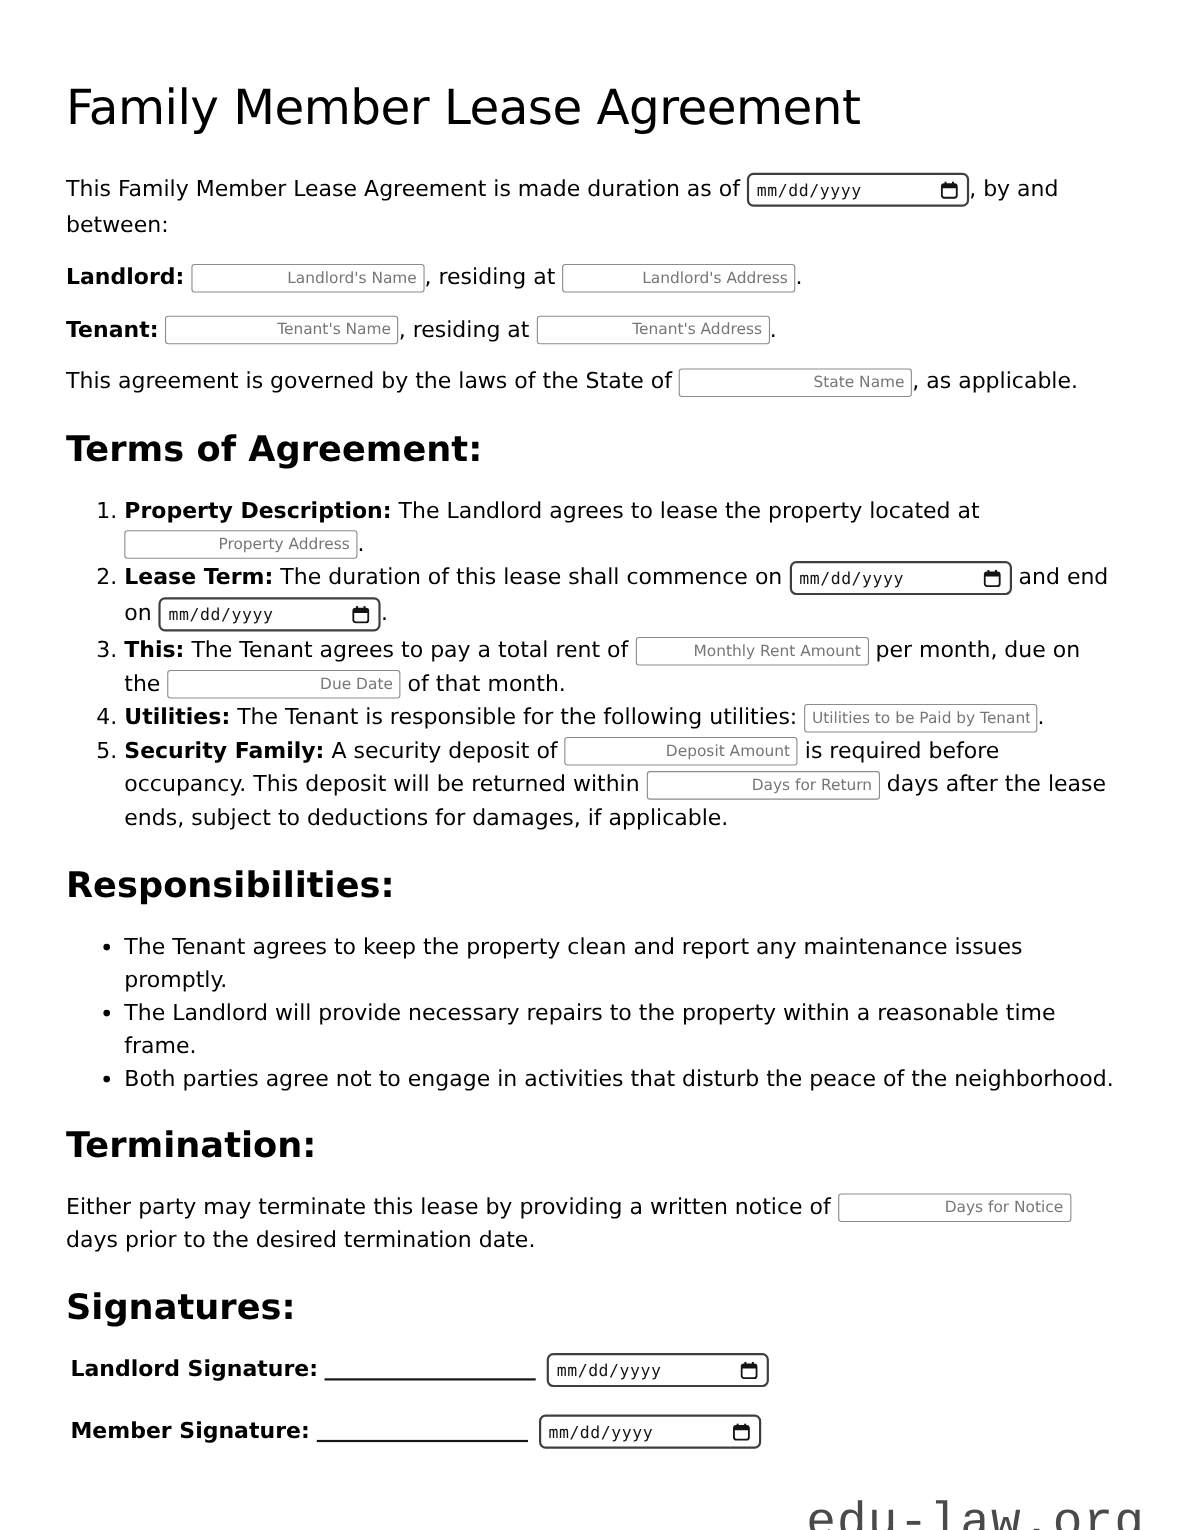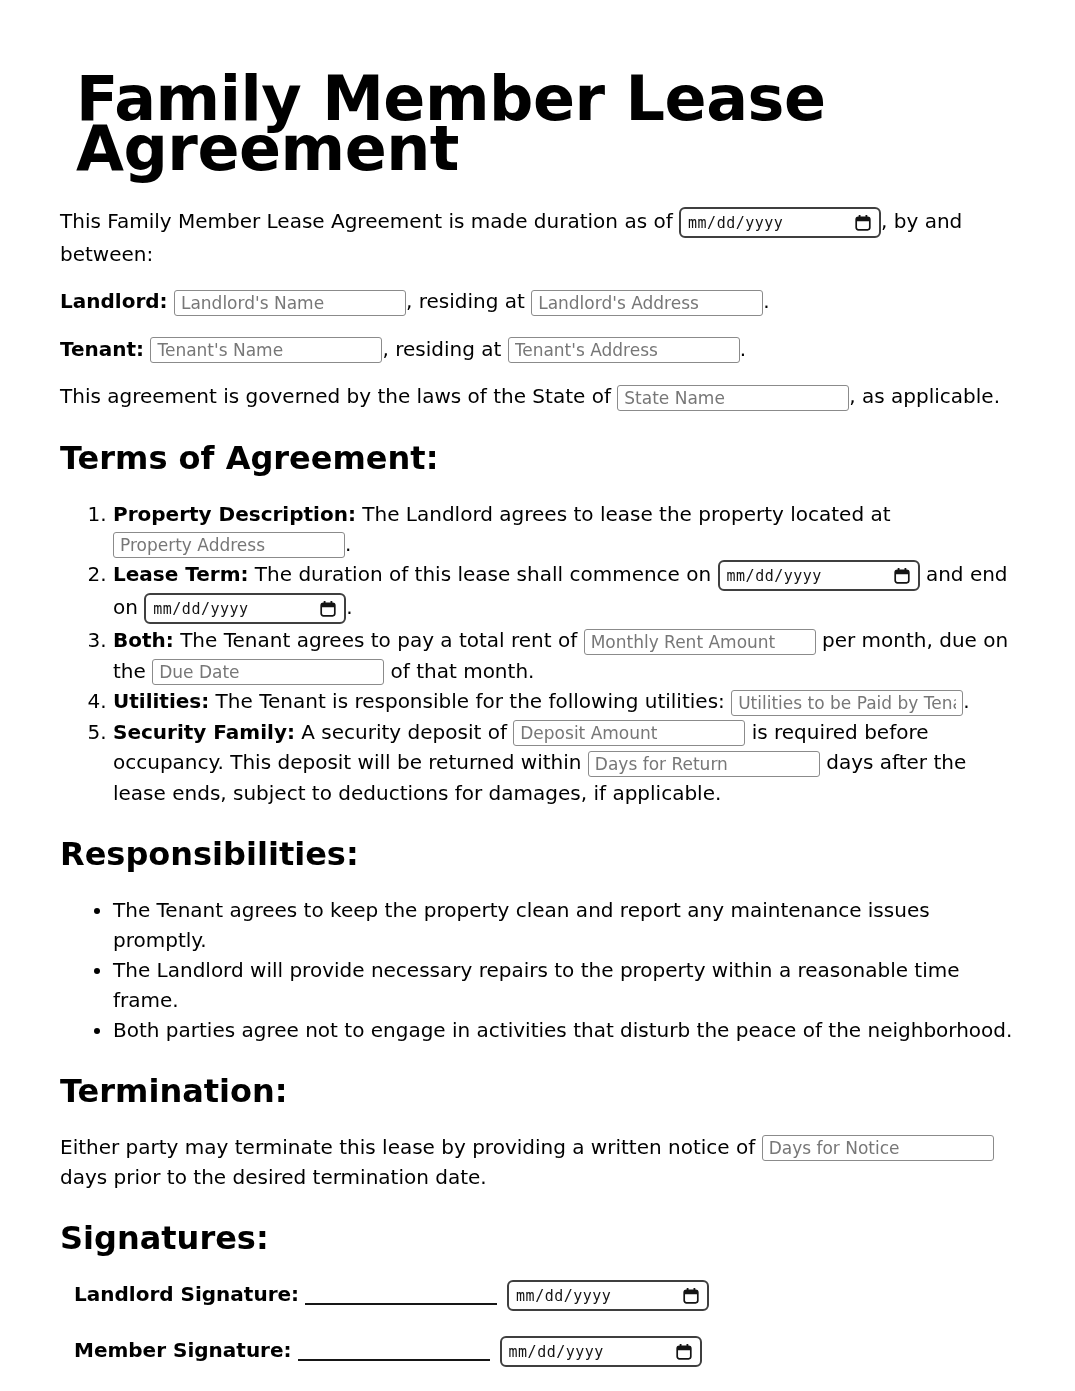--- a/index.html
+++ b/index.html
@@ -9,54 +9,55 @@
     min-height: 1391px;
     box-sizing: border-box;
     padding: 34px 60px 90px 60px;
     background: #ffffff;
     font-family: "DejaVu Sans", "Liberation Sans", sans-serif;
     font-size: 20px;
     line-height: 30px;
     color: #000000;
   }
   h1 {
-    font-size: 62px;
+    font-size: 44px;
     line-height: 50px;
-    margin: 40px 0 32px 16px;
-    font-weight: bold;
+    margin: 40px 0 32px 0;
+    font-weight: normal;
     letter-spacing: -0.5px;
   }
   h2 {
     font-size: 32px;
     line-height: 38px;
     margin: 27px 0 22px 0;
     font-weight: bold;
   }
   p.para { margin: 0 0 17px 0; }
   ol.terms-list, ul.resp-list {
     margin: 0 0 26px 0;
     padding-left: 53px;
   }
   ol.terms-list li, ul.resp-list li { margin: 0; padding: 0; }
   b.inline-label { font-weight: bold; }
 
   input.text-input {
-    width: 232px;
+    width: 212px;
     height: 26px;
     box-sizing: border-box;
     border: 1px solid #8b8b8b;
     border-radius: 3px;
     padding: 0 6px;
     margin: 1px 0;
     font-family: "DejaVu Sans", "Liberation Sans", sans-serif;
-    font-size: 17px;
+    font-size: 14px;
     color: #222222;
     background: #ffffff;
     vertical-align: middle;
     outline: none;
+    text-align: right;
   }
   input.text-input::placeholder { color: #777777; opacity: 1; }
 
   .date-input {
     display: inline-flex;
     align-items: center;
     justify-content: space-between;
     width: 202px;
     height: 31px;
     box-sizing: border-box;
@@ -72,21 +73,21 @@
   .date-text {
     font-family: "DejaVu Sans Mono", "Liberation Mono", monospace;
     font-size: 15px;
     letter-spacing: 0.5px;
     color: #141414;
     white-space: nowrap;
   }
   .cal { display: inline-flex; color: #141414; }
   .cal svg { display: block; }
 
-  .sig-row { margin: 0 0 23px 14px; }
+  .sig-row { margin: 0 0 23px 4px; }
   .sig-line {
     display: inline-block;
     width: 192px;
     height: 2px;
     background: #161616;
     vertical-align: -4px;
     margin: 0 10px 0 6px;
   }
 
   .watermark {
@@ -168,21 +169,21 @@
             <svg width="16" height="16" viewBox="0 0 16 16">
               <rect x="1.2" y="2.4" width="13.6" height="12.4" rx="2.2" fill="none" stroke="currentColor" stroke-width="1.7"></rect>
               <path d="M2.2 2.4 h11.6 a1.2 1.2 0 0 1 1.2 1.2 v2.6 H1.2 V3.6 a1.2 1.2 0 0 1 1.2 -1.2 Z" fill="currentColor"></path>
               <rect x="3.7" y="0" width="1.8" height="3.2" fill="currentColor"></rect>
               <rect x="10.5" y="0" width="1.8" height="3.2" fill="currentColor"></rect>
             </svg>
           </span>
         </span><span>.</span>
     </li>
     <li>
-      <b class="inline-label">Both:</b>
+      <b class="inline-label">This:</b>
       <span>The Tenant agrees to pay a total rent of</span>
       <input class="text-input" type="text" placeholder="Monthly Rent Amount" style="">
       <span>per month, due on the</span>
       <input class="text-input" type="text" placeholder="Due Date" style="">
       <span>of that month.</span>
     </li>
     <li>
       <b class="inline-label">Utilities:</b>
       <span>The Tenant is responsible for the following utilities:</span>
       <input class="text-input" type="text" placeholder="Utilities to be Paid by Tenant" style=""><span>.</span>

